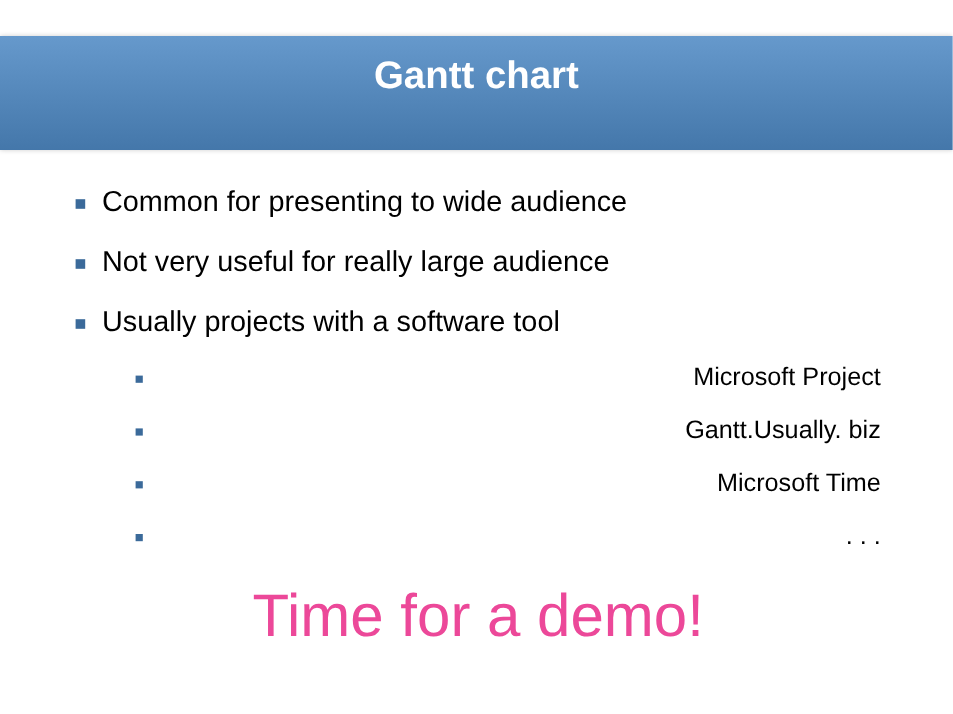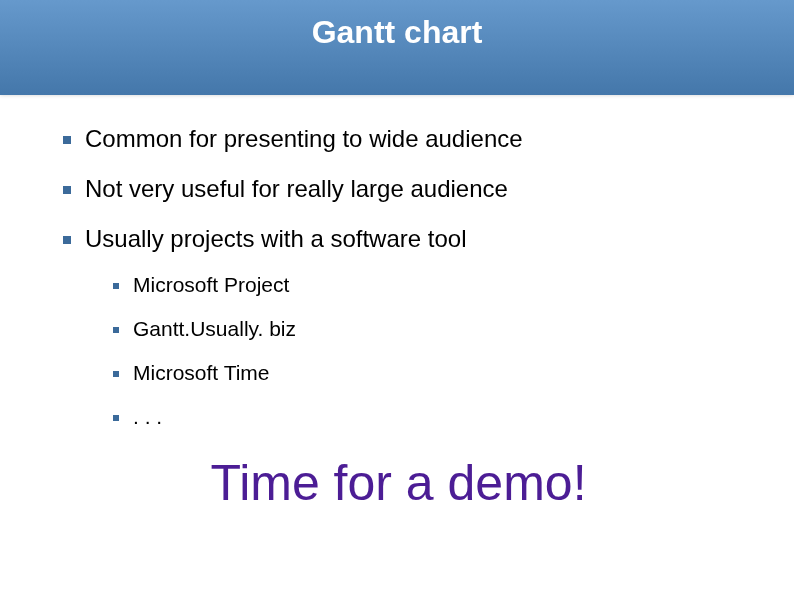--- a/index.html
+++ b/index.html
@@ -22,20 +22,21 @@
     }
     .title-band {
       width: 100%;
       height: 95px;
       background: linear-gradient(to bottom, #6699cc 0%, #5588bb 50%, #4477aa 100%);
       box-shadow: 0 0 4px rgba(0,0,0,0.2);
       display: flex;
       align-items: flex-start;
       justify-content: center;
       padding-top: 14px;
+      margin-top: 30px;
     }
     .title {
       color: #ffffff;
       font-size: 32px;
       font-weight: bold;
     }
     .content {
       padding: 30px 60px 0 63px;
     }
     .bullet-list {
@@ -54,41 +55,42 @@
       left: 0;
       top: 11px;
       width: 8px;
       height: 8px;
       background: #3b6a9a;
     }
     .sub-list {
       list-style: none;
       margin-top: 20px;
       margin-left: 28px;
+      text-align: right;
     }
     .sub-item {
       position: relative;
       font-size: 21px;
       color: #000000;
       margin-bottom: 20px;
       padding-left: 20px;
     }
     .sub-item::before {
       content: "";
       position: absolute;
       left: 0;
       top: 10px;
       width: 6px;
       height: 6px;
       background: #3b6a9a;
     }
     .demo-text {
       text-align: center;
       font-size: 50px;
-      color: #4c1d95;
+      color: #ec4899;
       margin-top: 25px;
       font-weight: normal;
     }
   </style>
 </head>
 <body>
 
 <div class="slide">
   <div class="title-band">
     <div class="title">Gantt chart</div>

